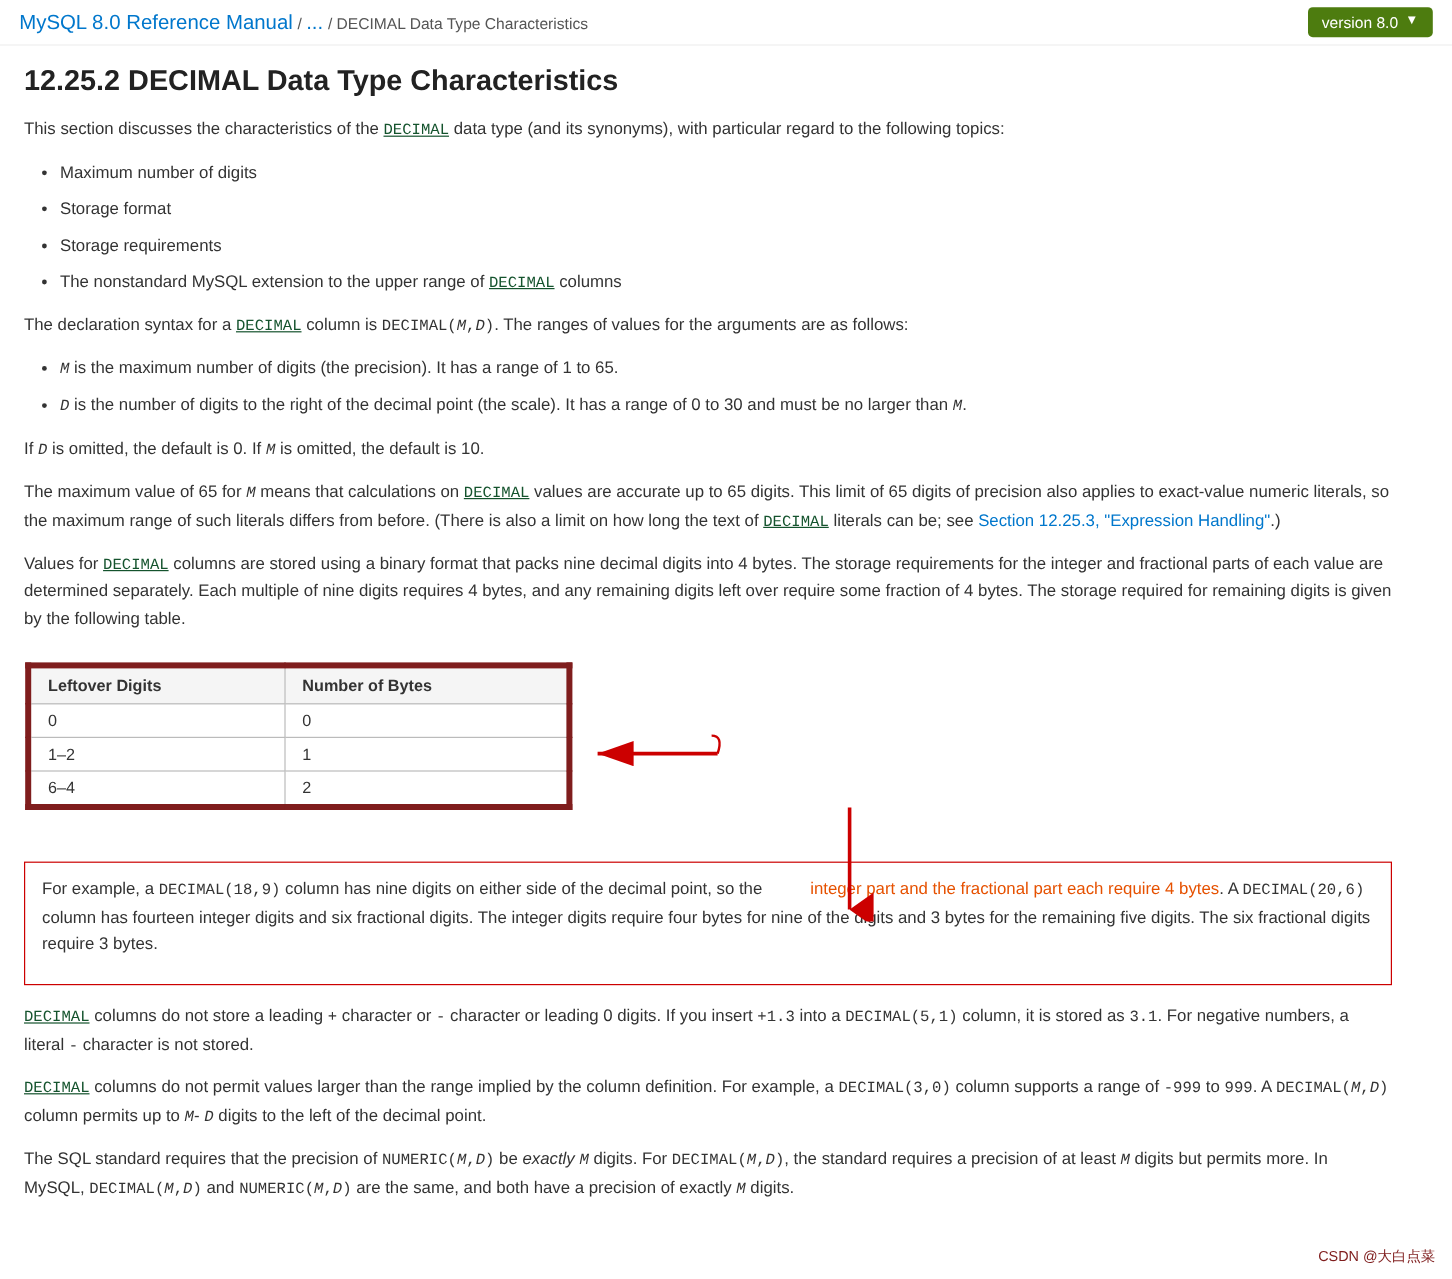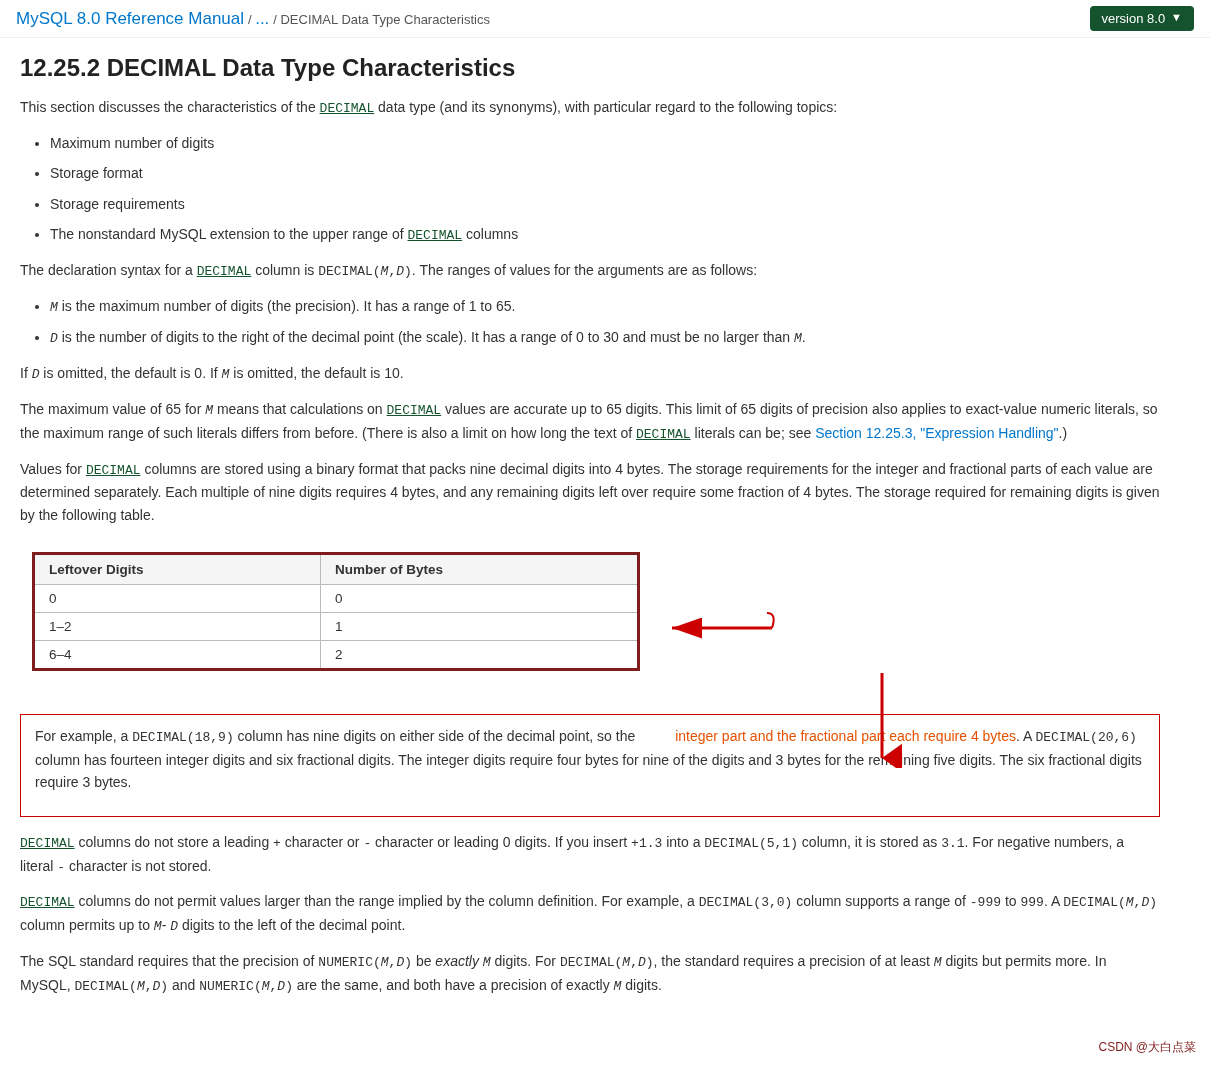--- a/index.html
+++ b/index.html
@@ -21,21 +21,21 @@
     .breadcrumb a {
       color: #0077cc;
       text-decoration: none;
       font-size: 17px;
     }
     .breadcrumb span {
       font-size: 13px;
       color: #555;
     }
     .version-btn {
-      background: #14532d;
+      background: #4d7c0f;
       color: #fff;
       border: none;
       padding: 5px 12px;
       border-radius: 4px;
       cursor: pointer;
       font-size: 13px;
       display: flex;
       gap: 6px;
     }
     .version-btn .arrow { font-size: 11px; }
@@ -76,23 +76,23 @@
       color: #0077cc;
       text-decoration: none;
     }
     .italic-mono {
       font-family: 'Courier New', Courier, monospace;
       font-style: italic;
       font-size: 13px;
     }
     table.storage-table {
       border-collapse: collapse;
-      border: 3px solid #7f1d1d;
-      margin: 14px 12px;
-      width: 608px;
+      border: 5px solid #7f1d1d;
+      margin: 14px 1px;
+      width: 456px;
     }
     table.storage-table th {
       background: #f5f5f5;
       border: 1px solid #bbb;
       padding: 7px 14px;
       text-align: left;
       font-weight: bold;
       font-size: 13.5px;
     }
     table.storage-table td {

